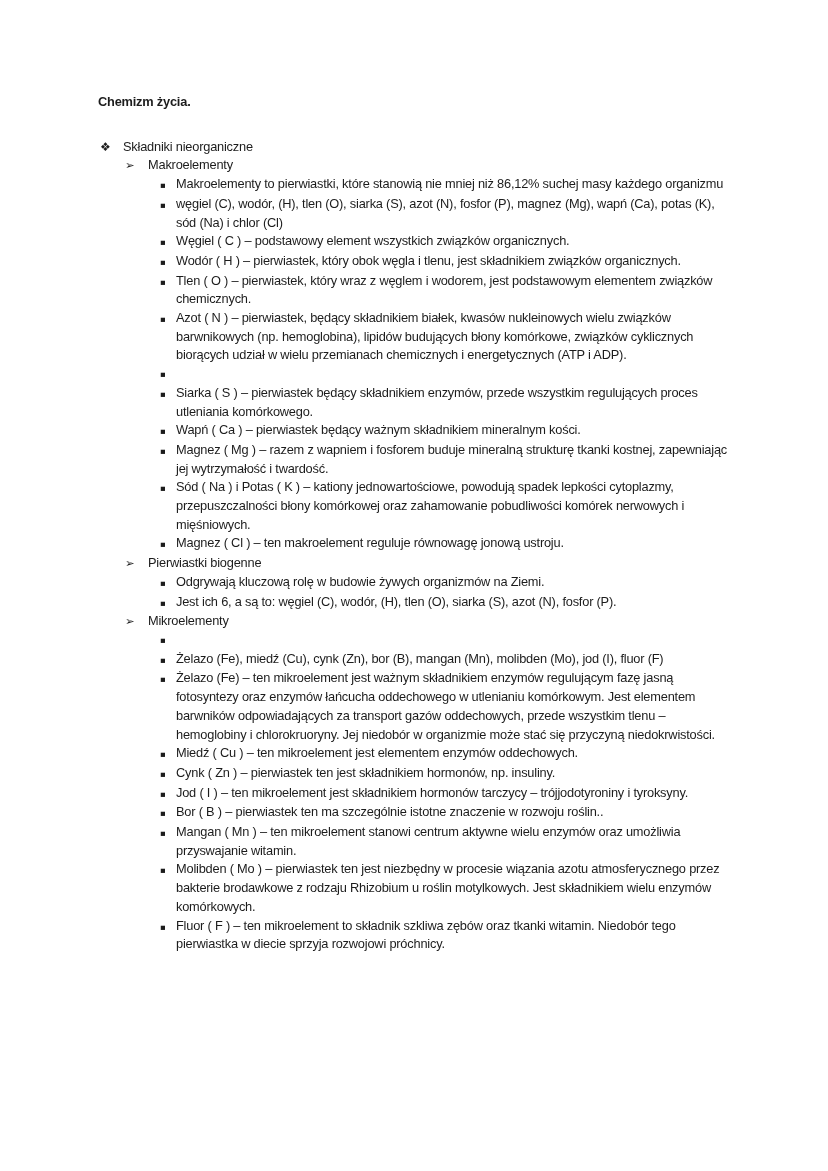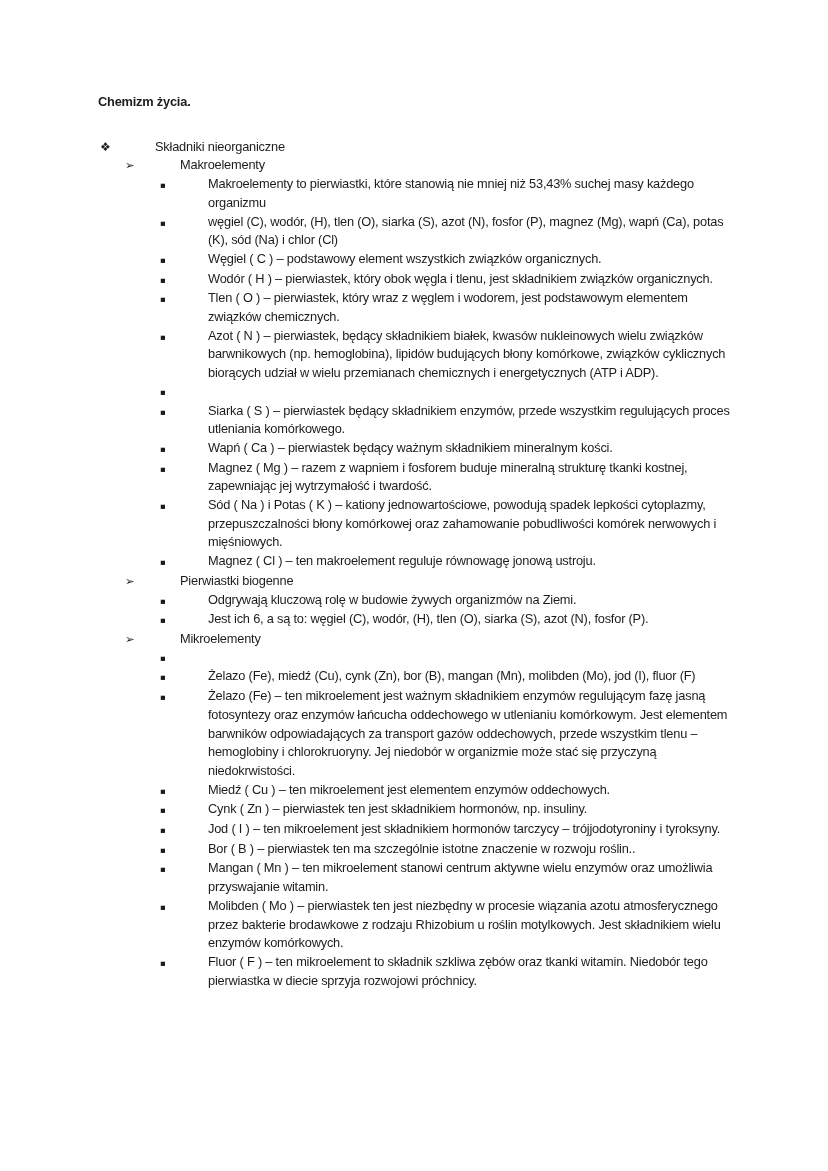--- a/index.html
+++ b/index.html
@@ -29,40 +29,40 @@
       font-family: "DejaVu Sans", sans-serif;
       letter-spacing: 0;
       color: #1c1c1c;
     }
     .l1 { padding-left: 2px; }
     .l1 .bullet { width: 23px; font-size: 12px; }
     .l2 { padding-left: 27px; }
     .l2 .bullet { width: 23px; font-size: 11.5px; }
     .l3 { padding-left: 62px; }
     .l3 .bullet { width: 16px; font-size: 8.5px; }
-    .text { flex: 1 1 auto; min-width: 0; margin-left: 32px; }
+    .text { flex: 1 1 auto; min-width: 0; }
     .bold { font-weight: 400; text-align: right; }
   </style>
 </head>
 <body>
 
 <div class="page">
   <div class="title">Chemizm życia.</div>
   <div class="outline">
       <div class="item l1">
         <span class="bullet">❖</span>
         <span class="text"><span class="seg">Składniki nieorganiczne</span></span>
       </div>
       <div class="item l2">
         <span class="bullet">➢</span>
         <span class="text"><span class="seg">Makroelementy</span></span>
       </div>
       <div class="item l3">
         <span class="bullet">▪</span>
-        <span class="text"><span class="seg">Makroelementy to pierwiastki, które stanowią nie mniej niż 53,43% suchej masy każdego organizmu</span></span>
+        <span class="text"><span class="seg">Makroelementy to pierwiastki, które stanowią nie mniej niż 86,12% suchej masy każdego organizmu</span></span>
       </div>
       <div class="item l3">
         <span class="bullet">▪</span>
         <span class="text"><span class="seg">węgiel (C), wodór, (H), tlen (O), siarka (S), azot (N), fosfor (P), magnez (Mg), wapń (Ca), potas (K), sód (Na) i chlor (Cl)</span></span>
       </div>
       <div class="item l3">
         <span class="bullet">▪</span>
         <span class="text"><span class="seg bold">Węgiel</span><span class="seg"> ( C ) – podstawowy element wszystkich związków organicznych.</span></span>
       </div>
       <div class="item l3">

